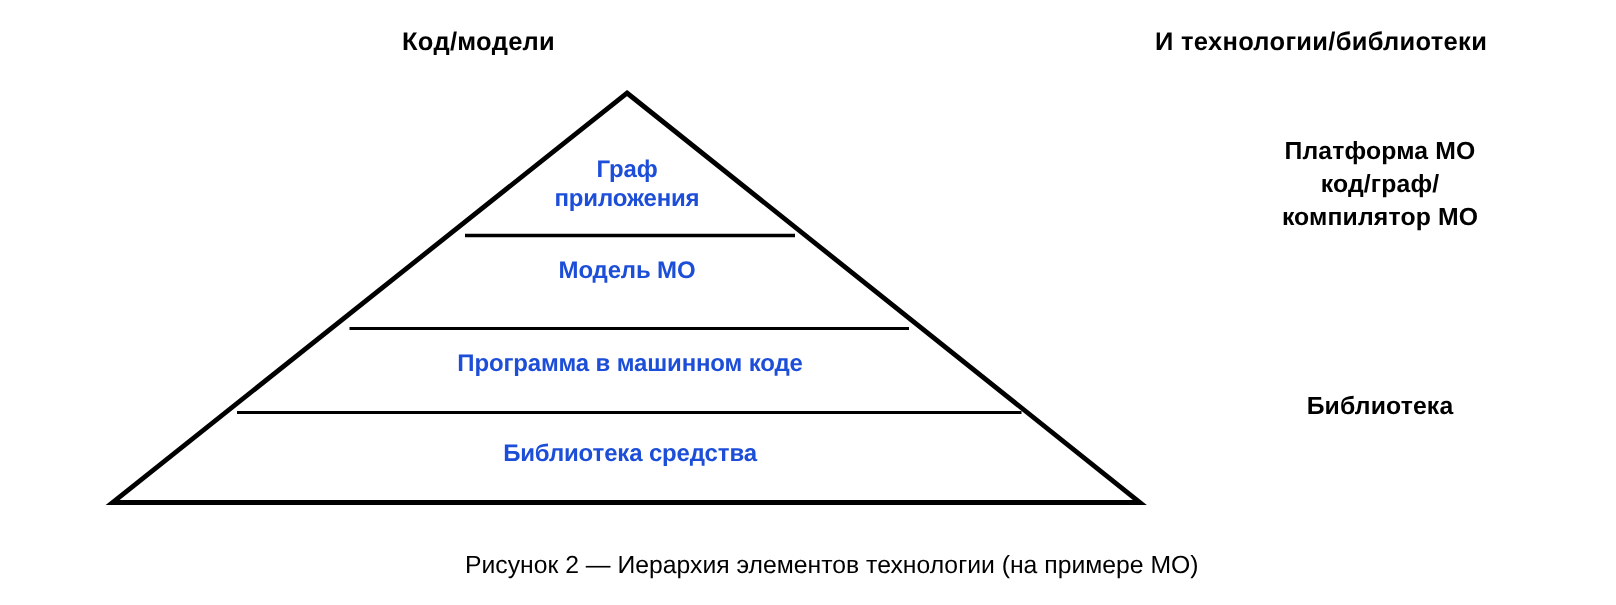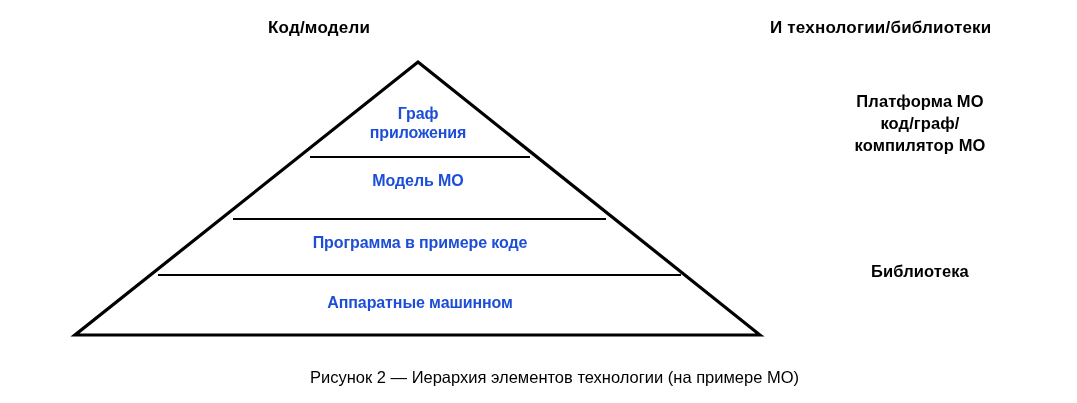--- a/index.html
+++ b/index.html
@@ -105,23 +105,23 @@
       <line x1="310" y1="157" x2="530" y2="157" stroke="#000000" stroke-width="2.2"></line>
       <line x1="233" y1="219" x2="606" y2="219" stroke="#000000" stroke-width="2.0"></line>
       <line x1="158" y1="275" x2="681" y2="275" stroke="#000000" stroke-width="2.0"></line>
     </svg>
 
     <div id="tier-label-0" class="tier-label">Граф
 приложения</div>
 
     <div id="tier-label-1" class="tier-label">Модель МО</div>
 
-    <div id="tier-label-2" class="tier-label">Программа в примере коде</div>
+    <div id="tier-label-2" class="tier-label">Программа в машинном коде</div>
 
-    <div id="tier-label-3" class="tier-label">Аппаратные машинном</div>
+    <div id="tier-label-3" class="tier-label">Библиотека средства</div>
 
   </div>
 
   <div id="side-note-0" class="side-note">Платформа МО
 код/граф/
 компилятор МО</div>
 
   <div id="side-note-1" class="side-note">Библиотека</div>
 
   <div id="figure-caption">Рисунок 2 — Иерархия элементов технологии (на примере МО)</div>

